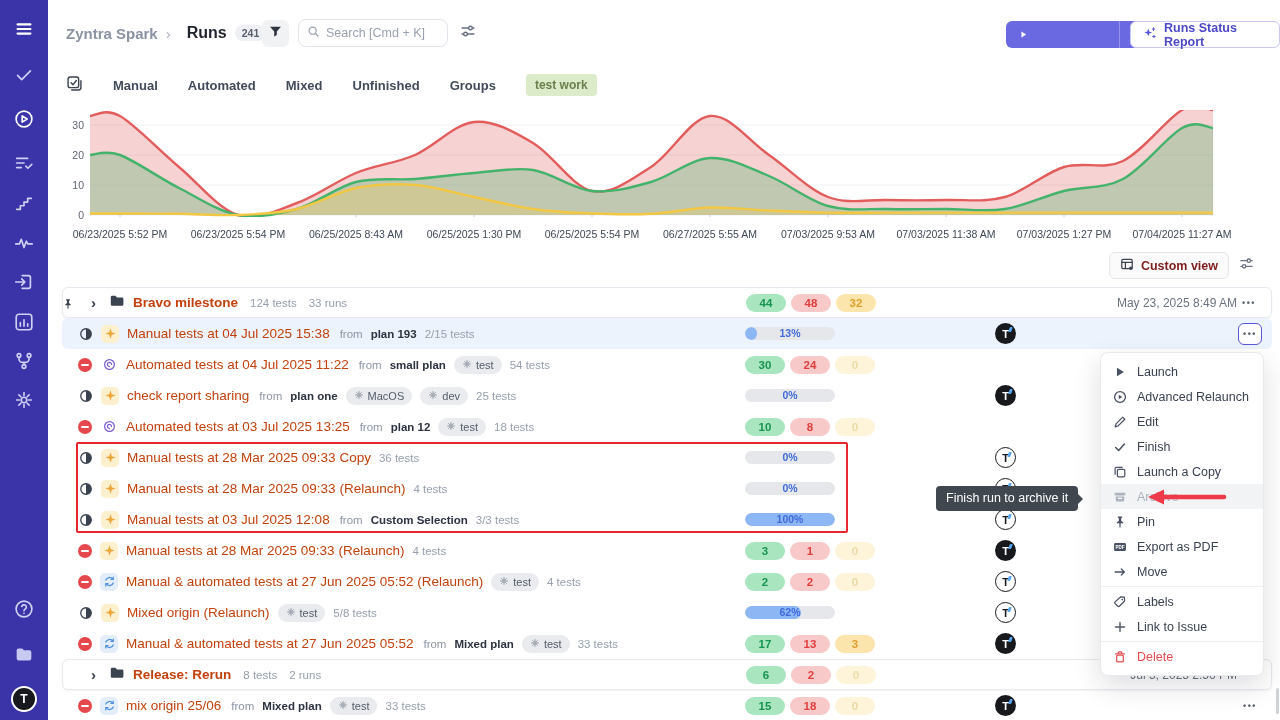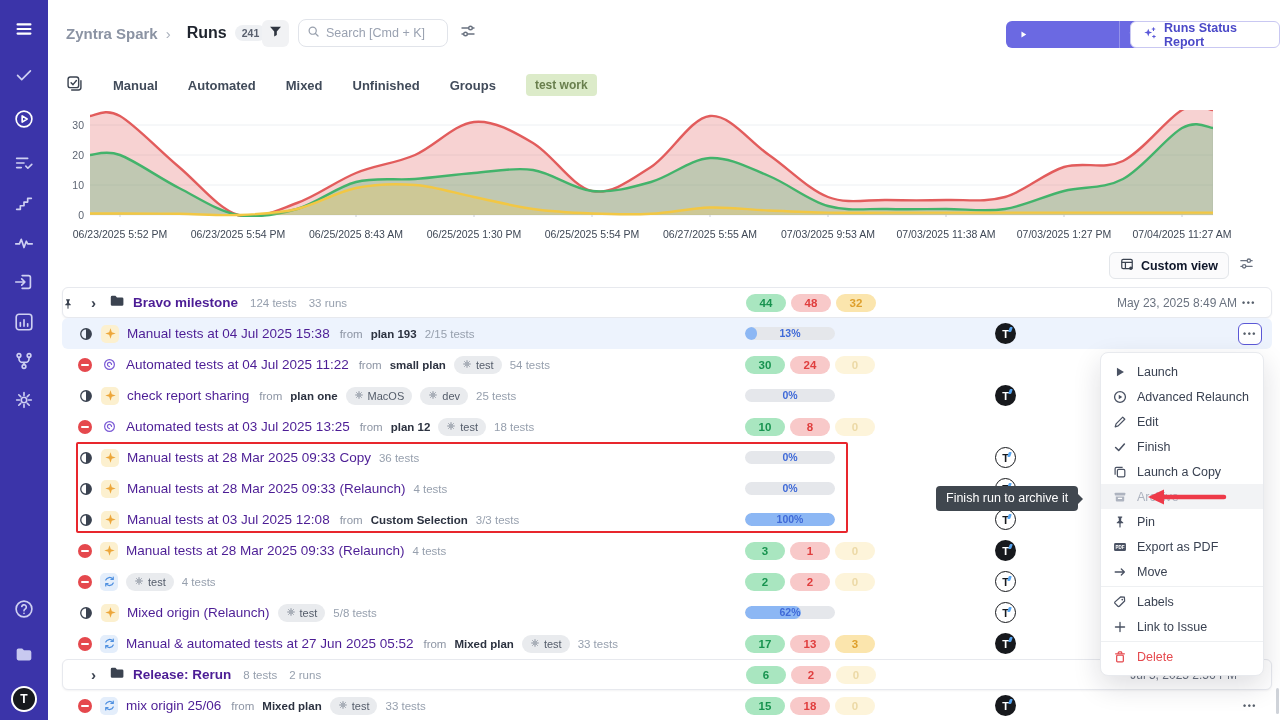--- a/index.html
+++ b/index.html
@@ -44,39 +44,39 @@
   .tagchip{background:#dcebc9;color:#697f4d;font-size:12px;font-weight:600;padding:4px 9px;border-radius:4px;cursor:pointer;}
   
   .chart{position:absolute;left:0;top:108px;width:1232px;height:136px;}
   .ylab{position:absolute;left:0;width:36px;text-align:right;font-size:10.5px;color:#5d6573;}
   .plot{position:absolute;left:42px;top:2px;width:1123px;height:107px;}
   .xlab{position:absolute;top:120px;transform:translateX(-50%);font-size:10.5px;color:#3f4856;white-space:nowrap;}
   
   .cview{position:absolute;right:26px;top:252px;display:flex;align-items:center;gap:10px;}
   .cview .btn{display:flex;align-items:center;gap:7px;height:27px;border:1px solid #e3e6ea;border-radius:6px;background:#fbfbfc;padding:0 10px;cursor:pointer;}
   .cview .btn svg{width:14px;height:14px;}
-  .cview .btn span{font-size:12.5px;color:#0f172a;font-weight:600;}
+  .cview .btn span{font-size:12.5px;color:#7f1d1d;font-weight:600;}
   .cview .sl svg{width:15px;height:15px;}
   
   .runs{position:absolute;left:0;top:287px;width:1232px;}
   .row{position:relative;height:31px;margin:0 8px 0 14px;display:flex;align-items:center;padding-left:16px;gap:8px;border-radius:6px;cursor:pointer;}
   .row.group{border:1px solid #e7e9ee;background:#fff;box-shadow:0 1px 2px rgba(16,24,40,.05);}
   .row.hl{background:#edf3fd;}
   .row .pinflag{position:absolute;left:-1px;top:8px;width:12px;height:12px;color:#3b4350;}
   .row .chev{color:#3a4250;font-size:15px;font-weight:700;width:10px;margin-left:12px;}
   .row .fold svg{width:16px;height:16px;}
   .og{width:18px;height:18px;border-radius:5px;display:flex;align-items:center;justify-content:center;flex:none;}
   .og svg{width:13px;height:13px;}
   .og.manual{background:#fcf0cf;}
   .og.mixed{background:#e4eefb;}
   .st{width:15px;height:15px;flex:none;display:flex;align-items:center;justify-content:center;}
   .st svg{width:14px;height:14px;}
   .st.stop{position:relative;width:14px;height:14px;border-radius:50%;background:#e5484d;}
   .st.stop i{position:absolute;left:3px;right:3px;top:6px;height:2px;background:#fff;border-radius:1px;}
-  .rt{font-size:13.5px;color:#4c1d95;white-space:nowrap;}
+  .rt{font-size:13.5px;color:#c2410c;white-space:nowrap;}
   .row.group .rt{font-weight:700;font-size:13.5px;}
   .fromw{font-size:11.5px;color:#8d95a4;margin-left:2px;}
   .fromp{font-size:11.5px;color:#2c3240;font-weight:700;}
   .tagp{display:flex;align-items:center;gap:4px;background:#e9ebee;border-radius:10px;height:18px;padding:0 8px;}
   .tagp svg{width:10px;height:10px;color:#707a88;}
   .tagp span{font-size:11px;color:#545c6a;}
   .tcount{font-size:11.5px;color:#97a0ae;white-space:nowrap;}
   .meta{font-size:11.5px;color:#97a0ae;margin-left:4px;}
   .mid{position:absolute;left:683px;display:flex;align-items:center;gap:5px;}
   .b{width:40px;height:18px;border-radius:9px;font-size:11.5px;font-weight:700;display:flex;align-items:center;justify-content:center;}
@@ -549,20 +549,21 @@
       <div class="row ">
         <span class="st stop">
           <i></i>
         </span>
         <span class="og mixed">
           <svg viewBox="0 0 16 16">
             <path d="M3.4 6.2a5 5 0 0 1 8.6-1.2M12.6 9.8a5 5 0 0 1-8.6 1.2" fill="none" stroke="#4d8fe0" stroke-width="1.5" stroke-linecap="round"></path>
             <path d="M12.6 2.6v2.8h-2.8M3.4 13.4v-2.8h2.8" fill="none" stroke="#4d8fe0" stroke-width="1.5" stroke-linecap="round" stroke-linejoin="round"></path>
           </svg>
         </span>
+        <span class="rt">Manual &amp; automated tests at 27 Jun 2025 05:52 (Relaunch)</span>
         <span class="tagp">
           <span><svg viewBox="0 0 16 16">
               <circle cx="8" cy="8" r="2" fill="none" stroke="currentColor" stroke-width="1.3"></circle>
               <path d="M8 2.6v2M8 11.4v2M2.6 8h2M11.4 8h2M4.2 4.2l1.4 1.4M10.4 10.4l1.4 1.4M11.8 4.2l-1.4 1.4M5.6 10.4l-1.4 1.4" stroke="currentColor" stroke-width="1.2" stroke-linecap="round"></path>
             </svg></span>
           <span>test</span>
         </span>
         <span class="tcount">4 tests</span>
         <div class="mid">
           <span class="b g">2</span>

